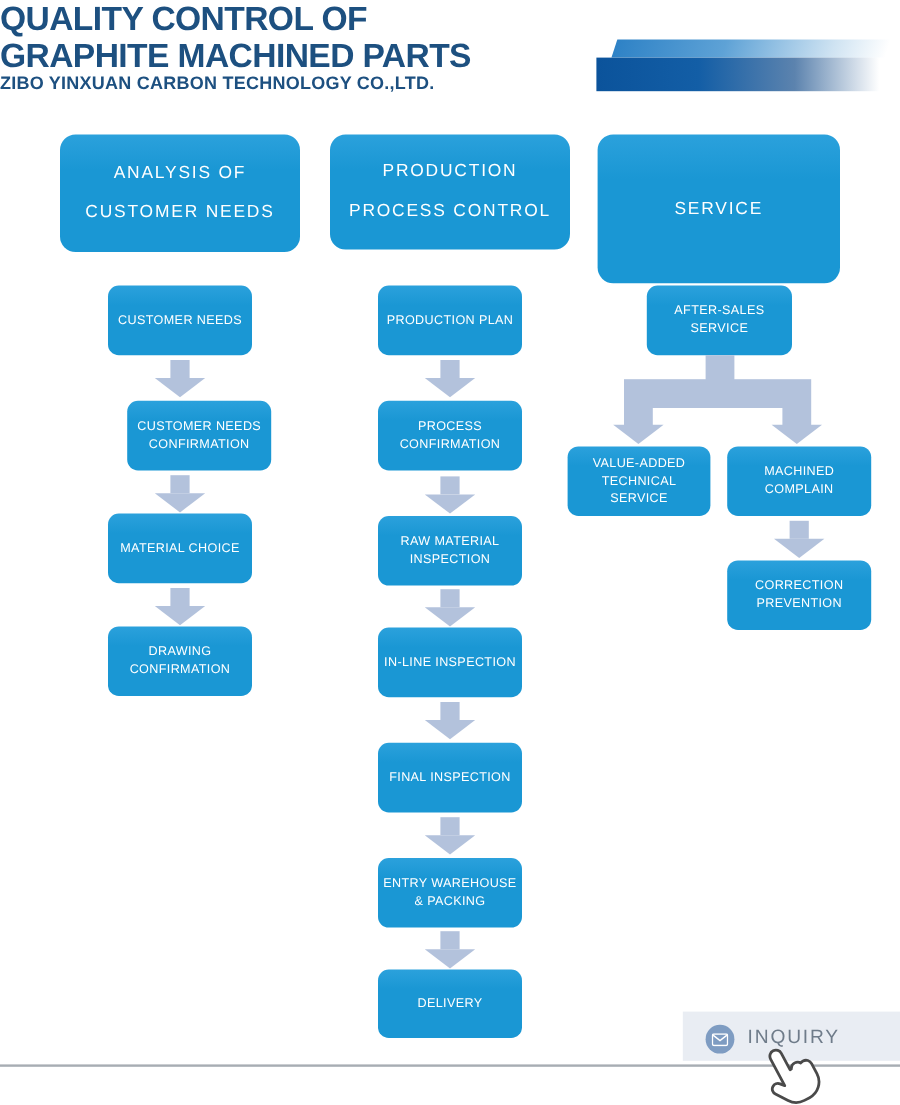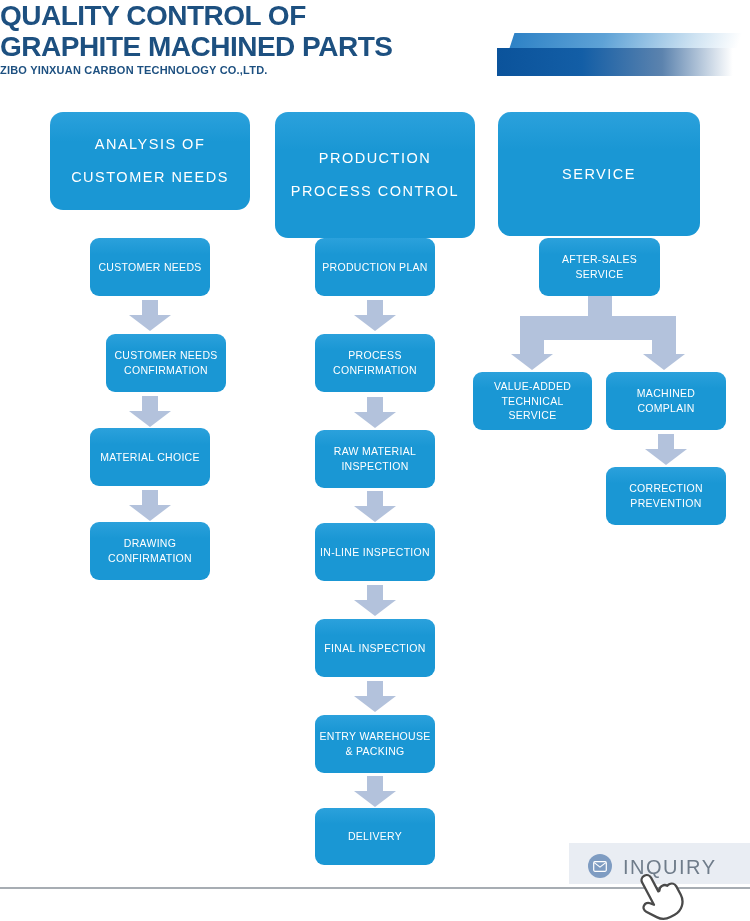--- a/index.html
+++ b/index.html
@@ -3,21 +3,21 @@
 <meta charset="utf-8">
 <style>
   html,body{margin:0;padding:0;background:#fff;}
   .page{position:relative;width:750px;height:921px;background:#fff;overflow:hidden;
         font-family:"Liberation Sans","DejaVu Sans",sans-serif;}
 
   
   .header-text{position:absolute;left:0;top:1;width:497px;
                color:var(--title-blue,#1d5080);}
   .t1,.t2{font-size:28px;font-weight:bold;line-height:31px;letter-spacing:-0.5px;white-space:nowrap;}
-  .sub{font-size:11px;font-weight:bold;line-height:12px;letter-spacing:0.2px;margin-top:2px;}
+  .sub{font-size:15px;font-weight:bold;line-height:12px;letter-spacing:0.2px;margin-top:2px;}
   .banner-top{position:absolute;left:512px;top:33px;width:228px;height:15px;
       transform:skewX(-18deg);
       background:linear-gradient(to right,var(--banner-light,#2e82c6) 0%,#5ea2d6 40%,#cfe3f2 80%,rgba(255,255,255,0) 100%);}
   .banner-bottom{position:absolute;left:497px;top:48px;width:243px;height:28px;
       background:linear-gradient(to right,var(--banner-dark,#0b539b) 0%,#135ea6 35%,#5c83ae 68%,rgba(255,255,255,0) 97%);}
 
   
   .col-header{position:absolute;border-radius:13px;color:#fff;
       background:linear-gradient(180deg,var(--box-blue-light,#2ba1dc) 0%,var(--box-blue,#1a97d4) 30%);
       display:flex;flex-direction:column;align-items:center;justify-content:center;
@@ -38,21 +38,21 @@
   .br{position:absolute;background:var(--arrow-blue,#b3c2dc);}
   .br-head{position:absolute;width:0;height:0;
       border-left:21px solid transparent;border-right:21px solid transparent;
       border-top:16px solid var(--arrow-blue,#b3c2dc);}
 
   
   .inquiry{position:absolute;left:569px;top:843px;width:181px;height:41px;
       background:var(--inquiry-bg,#e9edf3);cursor:pointer;}
   .inq-badge{position:absolute;left:588px;top:854px;width:24px;height:24px;border-radius:50%;
       background:var(--inquiry-badge,#7e9cc2);display:flex;align-items:center;justify-content:center;}
-  .inq-label{position:absolute;left:623px;top:856px;font-size:20px;letter-spacing:1.5px;
+  .inq-label{position:absolute;left:623px;top:856px;font-size:16px;letter-spacing:1.5px;
       color:var(--inquiry-text,#6f7c8a);}
   .divider{position:absolute;left:0;top:887px;width:750px;height:2px;
       background:var(--divider,#a7adb3);}
   .cursor{position:absolute;left:634px;top:869px;width:52px;height:54px;
       transform:rotate(-28deg);z-index:5;}
 </style>
 </head>
 <body>
 
 <div class="page">
@@ -62,21 +62,21 @@
     <div class="t2">GRAPHITE MACHINED PARTS</div>
     <div class="sub">ZIBO YINXUAN CARBON TECHNOLOGY CO.,LTD.</div>
   </div>
   <div class="banner-top"></div>
   <div class="banner-bottom"></div>
 
   <div class="col-header" style="left:50px;top:112px;width:200px;height:98px;">
     <div class="hl">ANALYSIS OF</div>
     <div class="hl">CUSTOMER NEEDS</div>
   </div>
-  <div class="col-header" style="left:275px;top:112px;width:200px;height:126px;">
+  <div class="col-header" style="left:275px;top:112px;width:200px;height:96px;">
     <div class="hl">PRODUCTION</div>
     <div class="hl">PROCESS CONTROL</div>
   </div>
   <div class="col-header" style="left:498px;top:112px;width:202px;height:124px;">
     <div class="hl">SERVICE</div>
   </div>
 
   <div class="step" style="left:90px;top:238px;width:120px;height:58px;">CUSTOMER NEEDS</div>
   <div class="arr" style="left:129px;top:300px;"></div>
   <div class="step" style="left:90px;top:334px;width:120px;height:58px;margin-left:16px;">CUSTOMER NEEDS CONFIRMATION</div>

